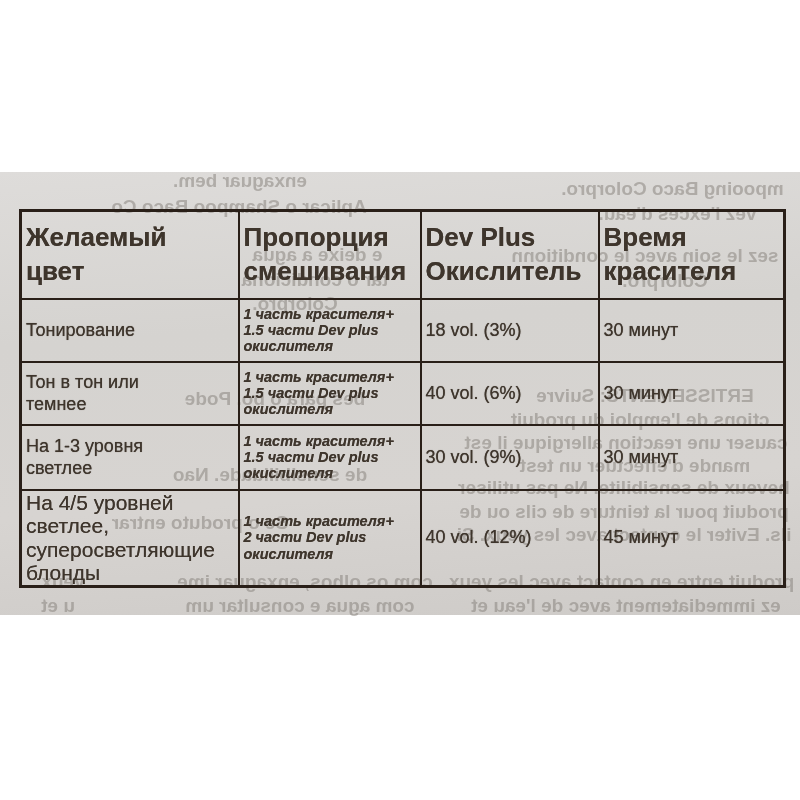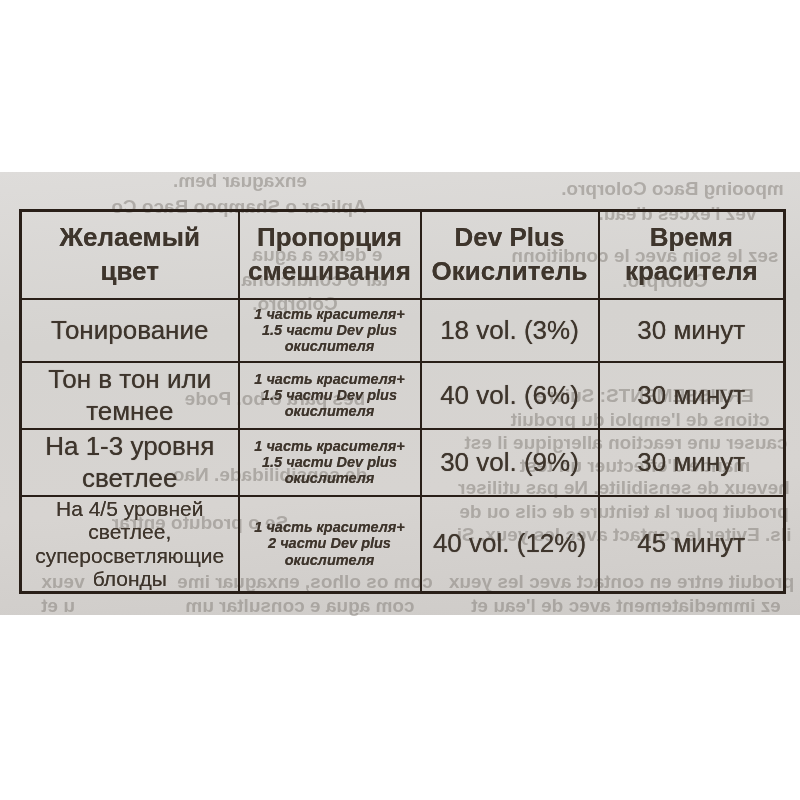--- a/index.html
+++ b/index.html
@@ -9,26 +9,26 @@
   .photo{position:absolute;left:0;top:172px;width:800px;height:443px;
          background:linear-gradient(176deg,#dedcda 0%,#d5d3d0 35%,#d7d4d1 70%,#cecbc8 100%);}
   
   .bleed{position:absolute;left:0;top:0;width:100%;height:100%;color:#87827c;opacity:.52;
          font-weight:bold;}
   .bl{position:absolute;transform:scaleX(-1);filter:blur(.7px);font-size:19px;
       white-space:nowrap;overflow:hidden;text-align:center;}
   
   .tbl{position:absolute;left:19px;top:37px;width:764px;border-collapse:collapse;
        table-layout:fixed;color:#3e352c;background:transparent;}
-  .tbl th,.tbl td{border:2px solid #291f18;text-align:center;vertical-align:middle;
+  .tbl th,.tbl td{border:2px solid #291f18;text-align:left;vertical-align:middle;
        white-space:pre-line;padding:0 4px;overflow:hidden;}
   .tbl{border:3px solid #291f18;}
   .tbl th{font-size:26px;font-weight:bold;line-height:1.3;
           text-shadow:0 0 .5px rgba(62,53,44,.85);}
-  .cell-big{font-size:26px;font-weight:normal;line-height:1.25;
+  .cell-big{font-size:18px;font-weight:normal;line-height:1.25;
             text-shadow:0 0 .7px rgba(62,53,44,.9);}
   .cell-small{font-size:14.5px;font-weight:bold;line-height:1.12;
               text-shadow:0 0 .4px rgba(62,53,44,.8);font-style:italic;}
   .cell-compact{font-size:21px;font-weight:normal;line-height:1.12;
               text-shadow:0 0 .4px rgba(62,53,44,.85);padding:0 2px;}
   .r-head{height:88px;} .r1{height:63px;} .r2{height:63px;} .r3{height:65px;} .r4{height:66px;}
 </style>
 </head>
 <body>
 

